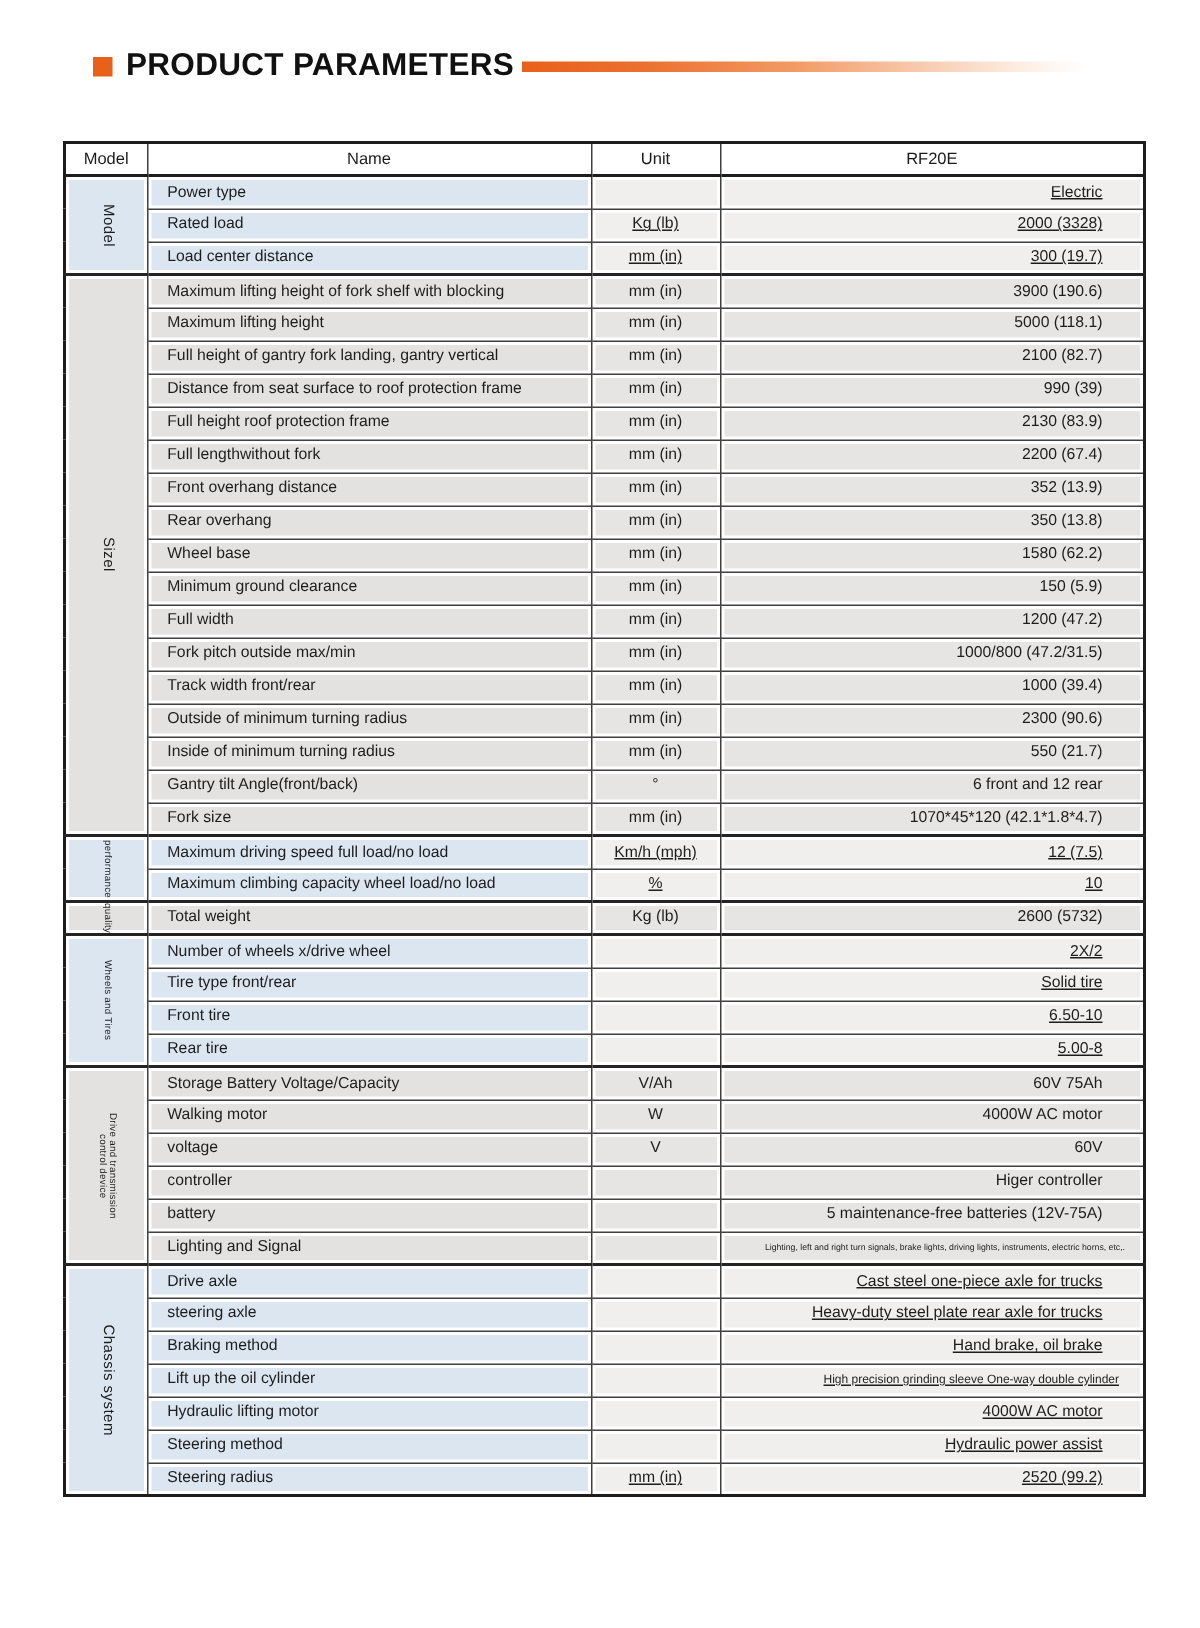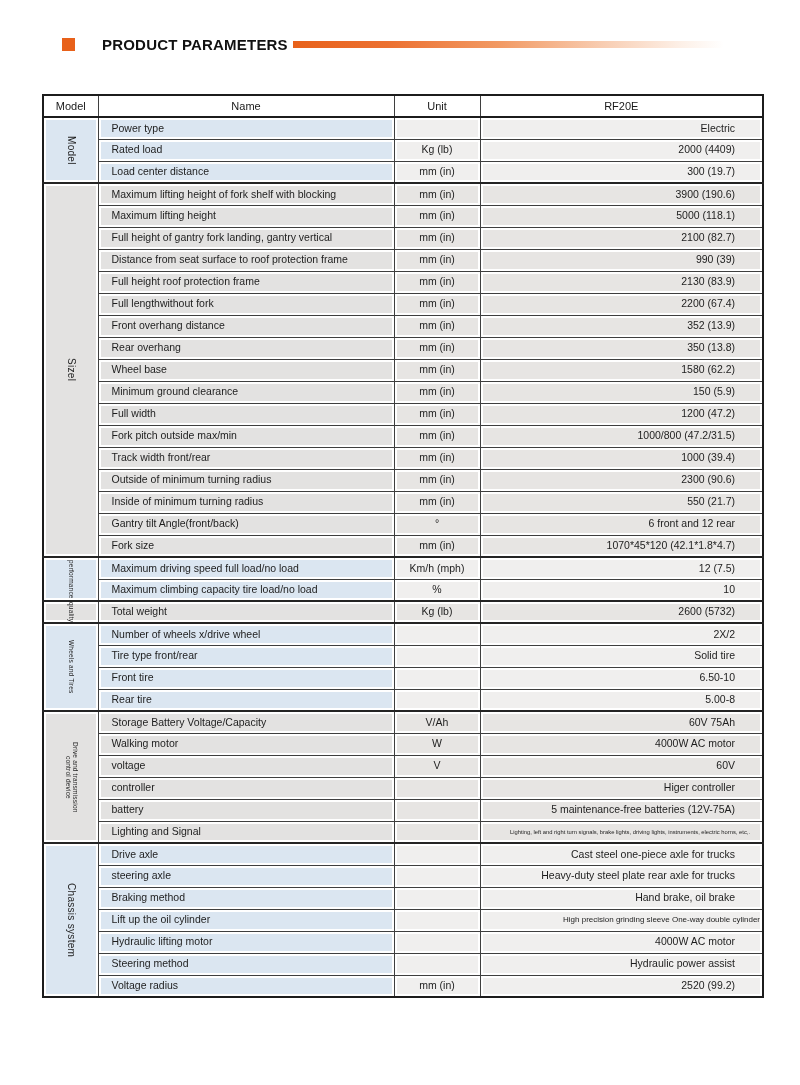--- a/index.html
+++ b/index.html
@@ -8,42 +8,42 @@
   }
   *{box-sizing:border-box;}
   html,body{margin:0;padding:0;}
   body{
     width:800px;height:1085px;background:#ffffff;
     font-family:"Liberation Sans", sans-serif;color:#1d1d1d;overflow:hidden;
   }
   
   .title-bar{display:flex;align-items:center;padding:36px 76px 0 62px;height:52px;}
   .title-square{width:13px;height:13px;background:var(--accent);flex:0 0 auto;}
-  .title-text{font-size:15px;font-weight:bold;color:#111;margin:0 0 0 27px;
+  .title-text{font-size:21px;font-weight:bold;color:#111;margin:0 0 0 9px;
     letter-spacing:.2px;white-space:nowrap;}
   .title-line{flex:1;height:7px;margin-left:5px;border-radius:0 5px 5px 0;
     background:linear-gradient(90deg,var(--accent) 0%,#ec7030 22%,#f29a64 48%,#f8cdb2 72%,#fdf0e7 90%,#ffffff 100%);}
   
   .table-wrap{margin:42px 38px 0 42px;border-radius:31px;}
   table{border-collapse:collapse;table-layout:fixed;width:720px;
     border:2.5px solid var(--heavy);}
   td,th{border:1.5px solid var(--grid);padding:0;height:22px;vertical-align:middle;}
   thead th{background:#ffffff;font-weight:normal;font-size:11px;color:#1a1a1a;
     text-align:center;border-bottom:2.5px solid var(--heavy);}
   tr.group-start td{border-top:2.2px solid #242424;}
   .fill{margin:2px;height:calc(100% - 4px);min-height:15px;display:flex;
     align-items:center;font-size:10.5px;color:#1d1d1d;line-height:1.05;}
   .name-fill{padding-left:11px;}
   .unit-fill{justify-content:center;}
   .value-fill{justify-content:flex-end;padding-right:25px;text-align:right;}
-  .v-small{font-size:8px;padding-right:0;}
+  .v-small{font-size:8px;padding-right:14px;}
   .v-tiny{font-size:5.8px;padding-right:10px;}
   .bg-name-blue{background:var(--name-blue);}
   .bg-name-gray{background:var(--name-gray);}
-  .bg-val-blue{background:var(--val-blue);}
+  .bg-val-blue{background:var(--val-blue);text-decoration:underline;}
   .bg-val-gray{background:var(--val-gray);}
   td.glabel{position:relative;}
   td.glabel .fill{position:absolute;inset:2px;margin:0;height:auto;min-height:0;
     writing-mode:vertical-rl;justify-content:center;text-align:center;
     white-space:pre-line;font-size:10px;letter-spacing:.3px;}
   td.glabel.small .fill{font-size:6.5px;letter-spacing:.2px;}
 </style>
 </head>
 <body>
 
@@ -85,21 +85,21 @@
           </td>
         </tr>
         <tr>
           <td>
             <div class="fill name-fill bg-name-blue">Rated load</div>
           </td>
           <td>
             <div class="fill unit-fill bg-val-blue">Kg (lb)</div>
           </td>
           <td>
-            <div class="fill value-fill bg-val-blue">2000 (4409)</div>
+            <div class="fill value-fill bg-val-blue">2000 (3328)</div>
           </td>
         </tr>
         <tr>
           <td>
             <div class="fill name-fill bg-name-blue">Load center distance</div>
           </td>
           <td>
             <div class="fill unit-fill bg-val-blue">mm (in)</div>
           </td>
           <td>
@@ -305,21 +305,21 @@
           </td>
           <td>
             <div class="fill unit-fill bg-val-blue">Km/h (mph)</div>
           </td>
           <td>
             <div class="fill value-fill bg-val-blue">12 (7.5)</div>
           </td>
         </tr>
         <tr>
           <td>
-            <div class="fill name-fill bg-name-blue">Maximum climbing capacity tire load/no load</div>
+            <div class="fill name-fill bg-name-blue">Maximum climbing capacity wheel load/no load</div>
           </td>
           <td>
             <div class="fill unit-fill bg-val-blue">%</div>
           </td>
           <td>
             <div class="fill value-fill bg-val-blue">10</div>
           </td>
         </tr>
         <tr class="group-start">
           <td class="glabel small" rowspan="1">
@@ -516,21 +516,21 @@
           </td>
           <td>
             <div class="fill unit-fill bg-val-blue"></div>
           </td>
           <td>
             <div class="fill value-fill bg-val-blue">Hydraulic power assist</div>
           </td>
         </tr>
         <tr>
           <td>
-            <div class="fill name-fill bg-name-blue">Voltage radius</div>
+            <div class="fill name-fill bg-name-blue">Steering radius</div>
           </td>
           <td>
             <div class="fill unit-fill bg-val-blue">mm (in)</div>
           </td>
           <td>
             <div class="fill value-fill bg-val-blue">2520 (99.2)</div>
           </td>
         </tr>
       </tbody>
   </table>

